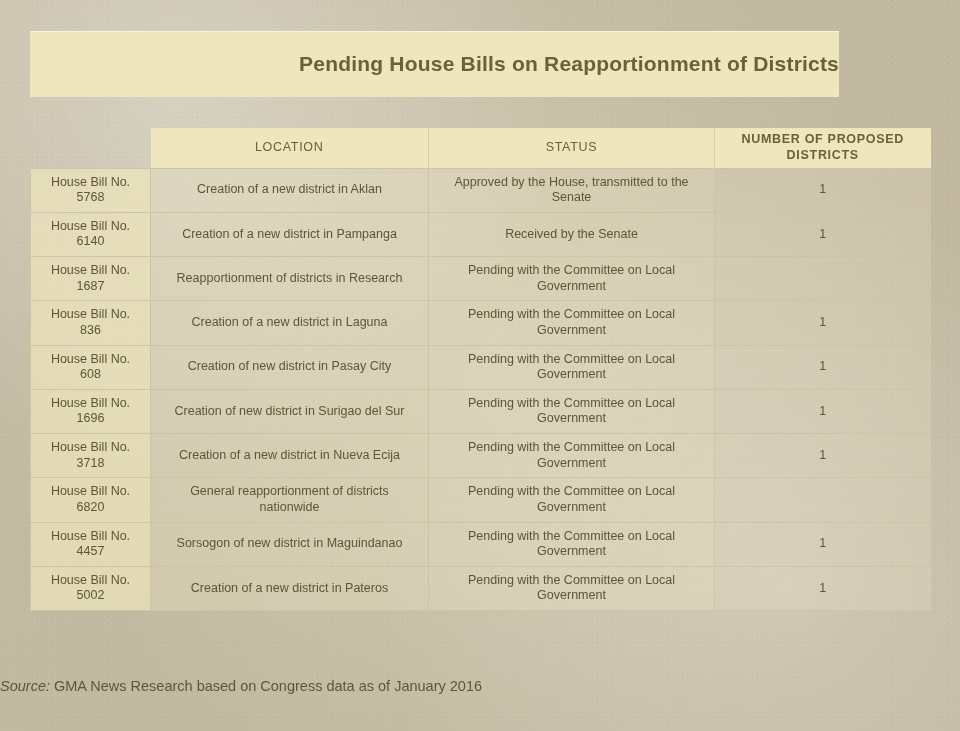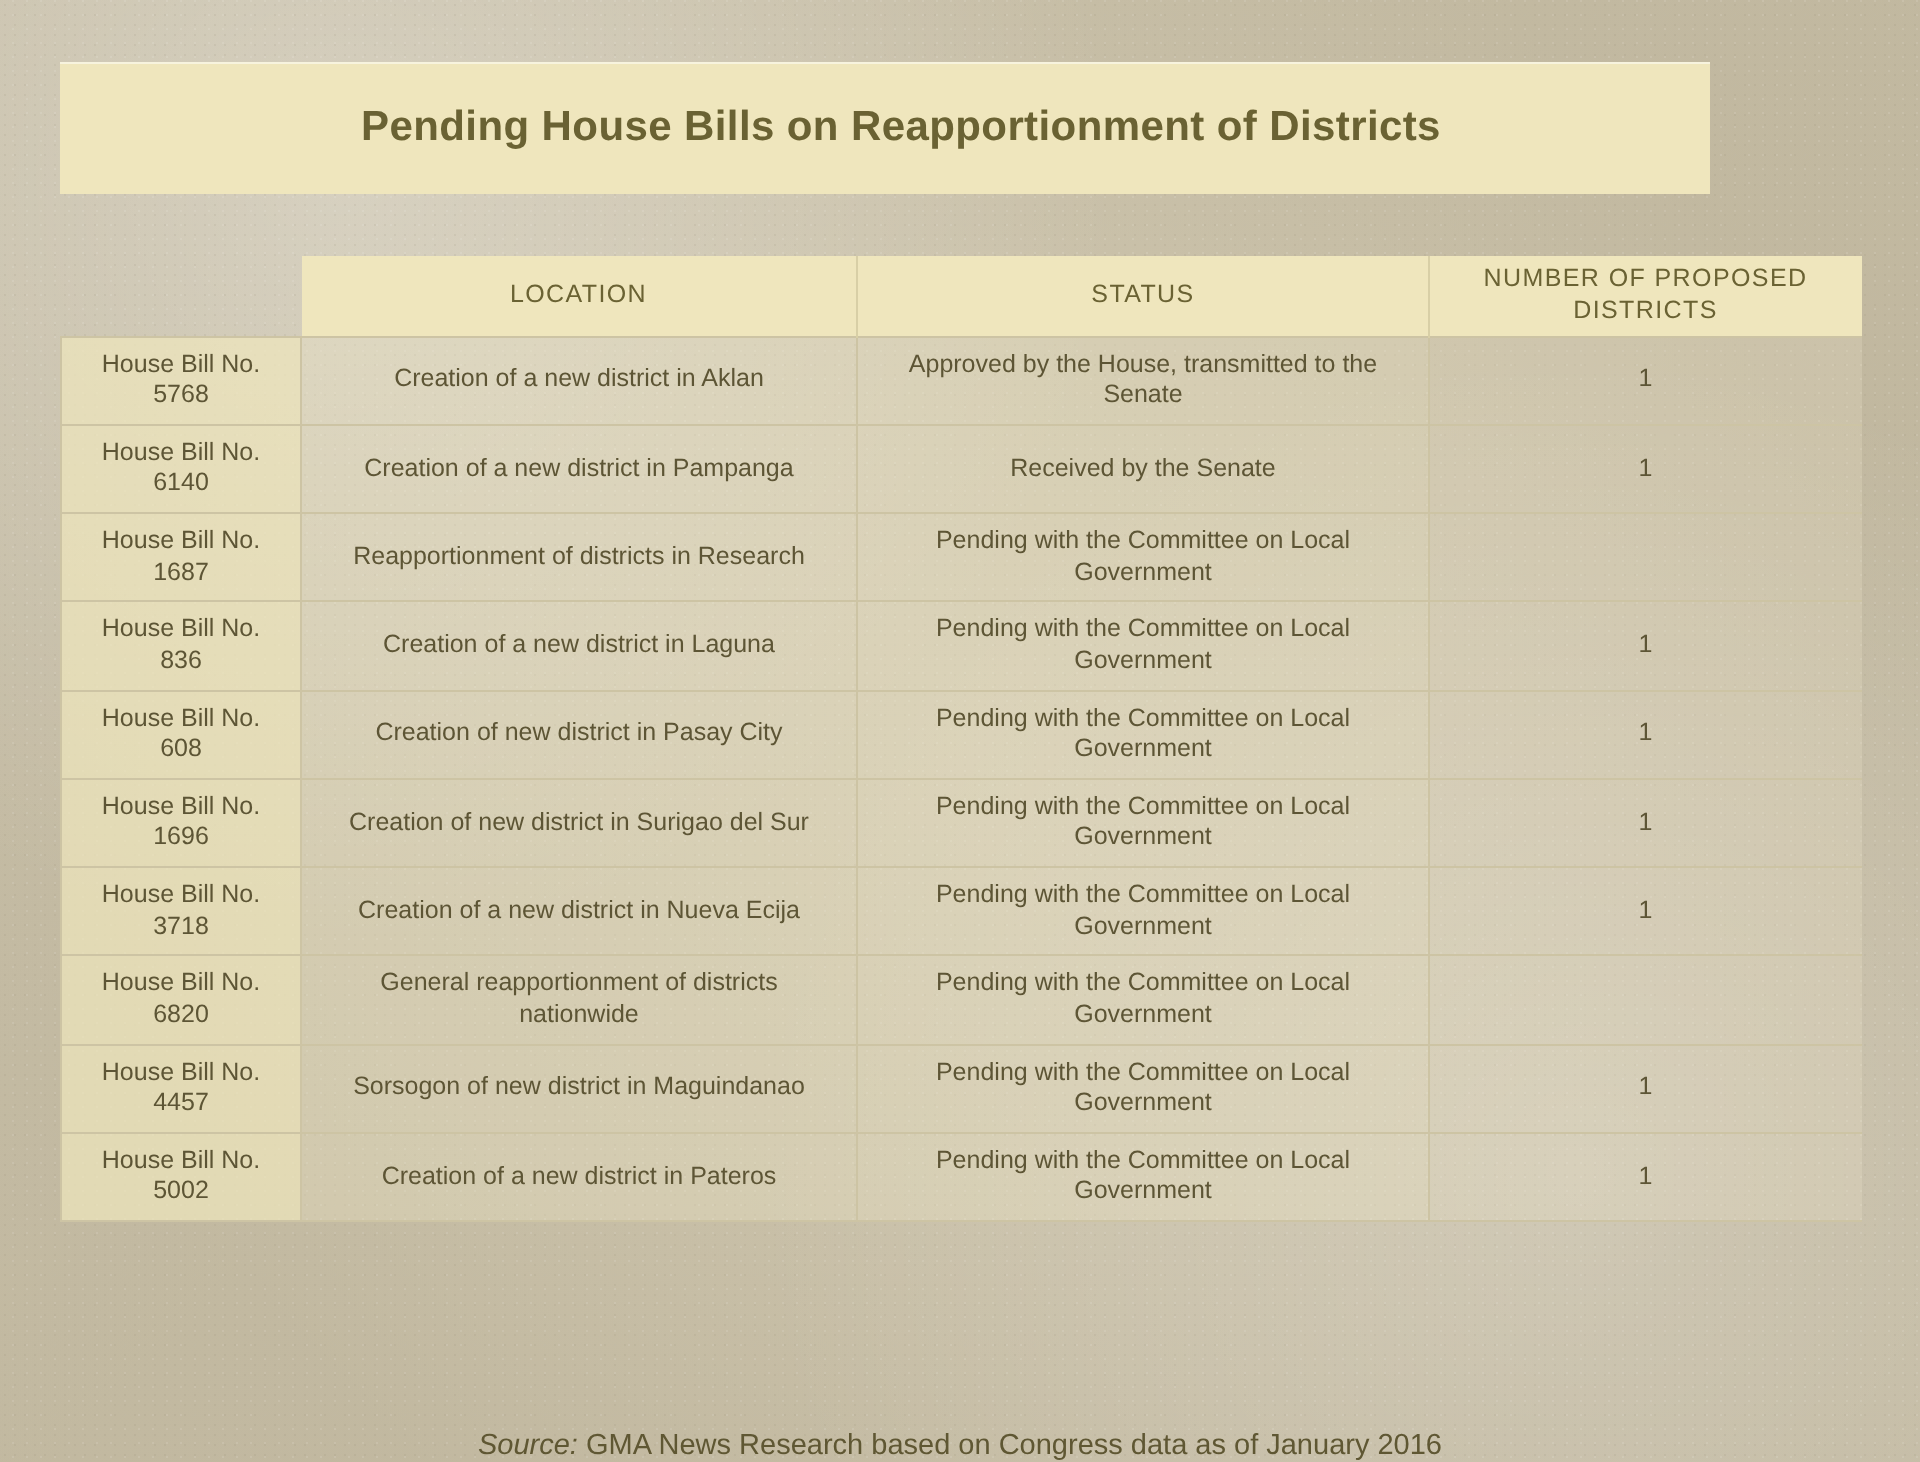--- a/index.html
+++ b/index.html
@@ -40,22 +40,21 @@
   .title-bar {
     position: absolute;
     left: 30px;
     top: 31px;
     width: 809px;
     height: 66px;
     background: #efe6bd;
     box-shadow: 0 1px 0 rgba(255,255,255,0.5) inset;
     display: flex;
     align-items: center;
-    justify-content: center;
-    padding-left: 16px;
+    justify-content: flex-end;
   }
   .title-bar .title {
     font-size: 21px;
     font-weight: bold;
     color: #6a6233;
     letter-spacing: .2px;
     text-align: center;
   }
 
   table.bills {
@@ -82,21 +81,21 @@
     padding: 4px 6px;
     border-right: 1px solid #d8cfa6;
     box-sizing: border-box;
     vertical-align: middle;
     line-height: 1.25;
   }
   table.bills thead th.blank {
     background: transparent;
     border-right: none;
   }
-  table.bills thead th:last-child { border-right: none; }
+  table.bills thead th:last-child { border-right: none; font-weight: bold; }
 
   table.bills tbody td {
     border-top: 1px solid #cdc4a4;
     border-right: 1px solid #cdc4a4;
     padding: 6px 8px;
     font-size: 12.5px;
     color: #5d5535;
     vertical-align: middle;
     line-height: 1.25;
     box-sizing: border-box;
@@ -118,22 +117,22 @@
   }
   td.count {
     text-align: center;
     background: rgba(241,234,203,0.22);
   }
 
   .source {
     position: absolute;
     left: 0;
     right: 0;
-    top: 715px;
-    text-align: center;
+    top: 678px;
+    text-align: left;
     font-size: 14.5px;
     color: #5f5733;
   }
   .source .src-label {
     font-style: italic;
   }
 </style>
 </head>
 <body>
 

